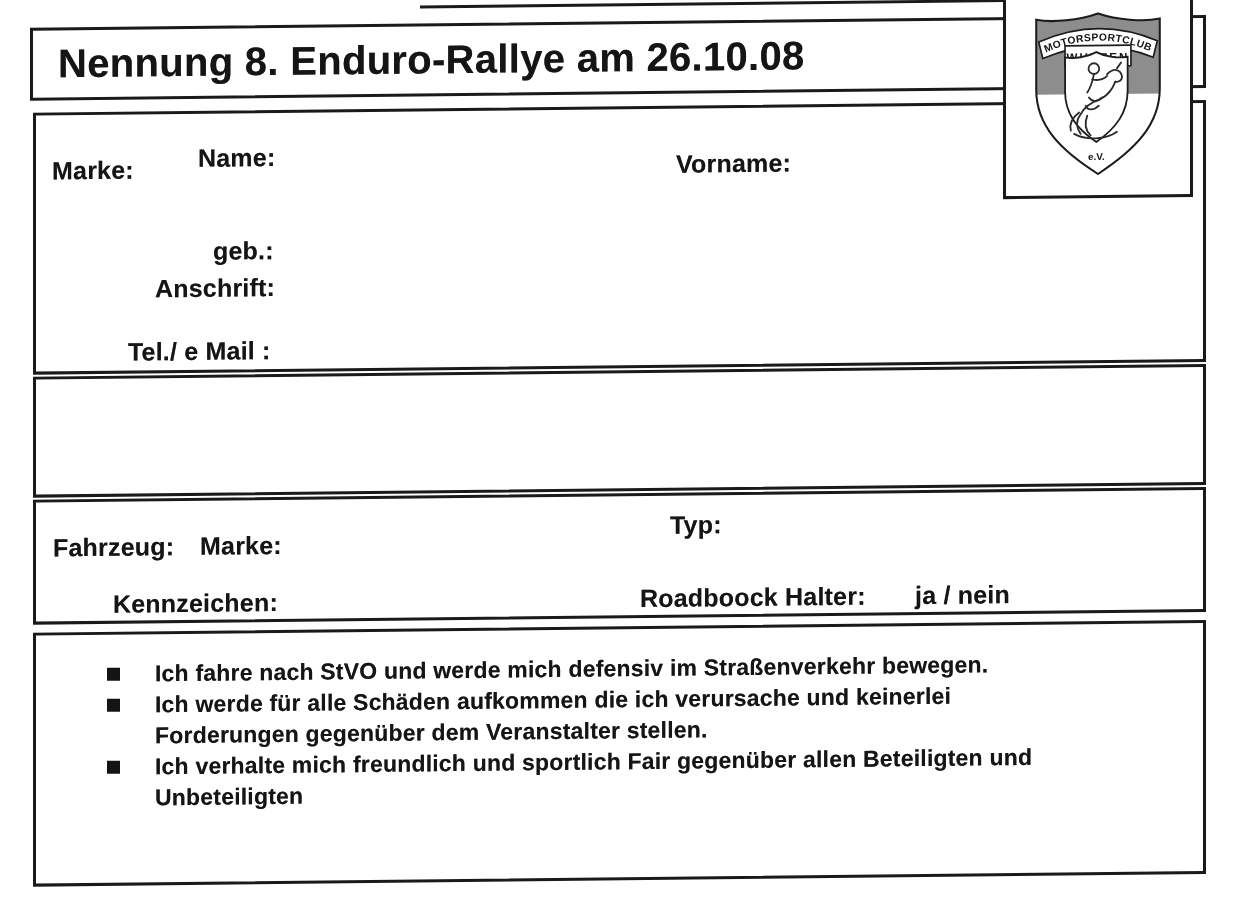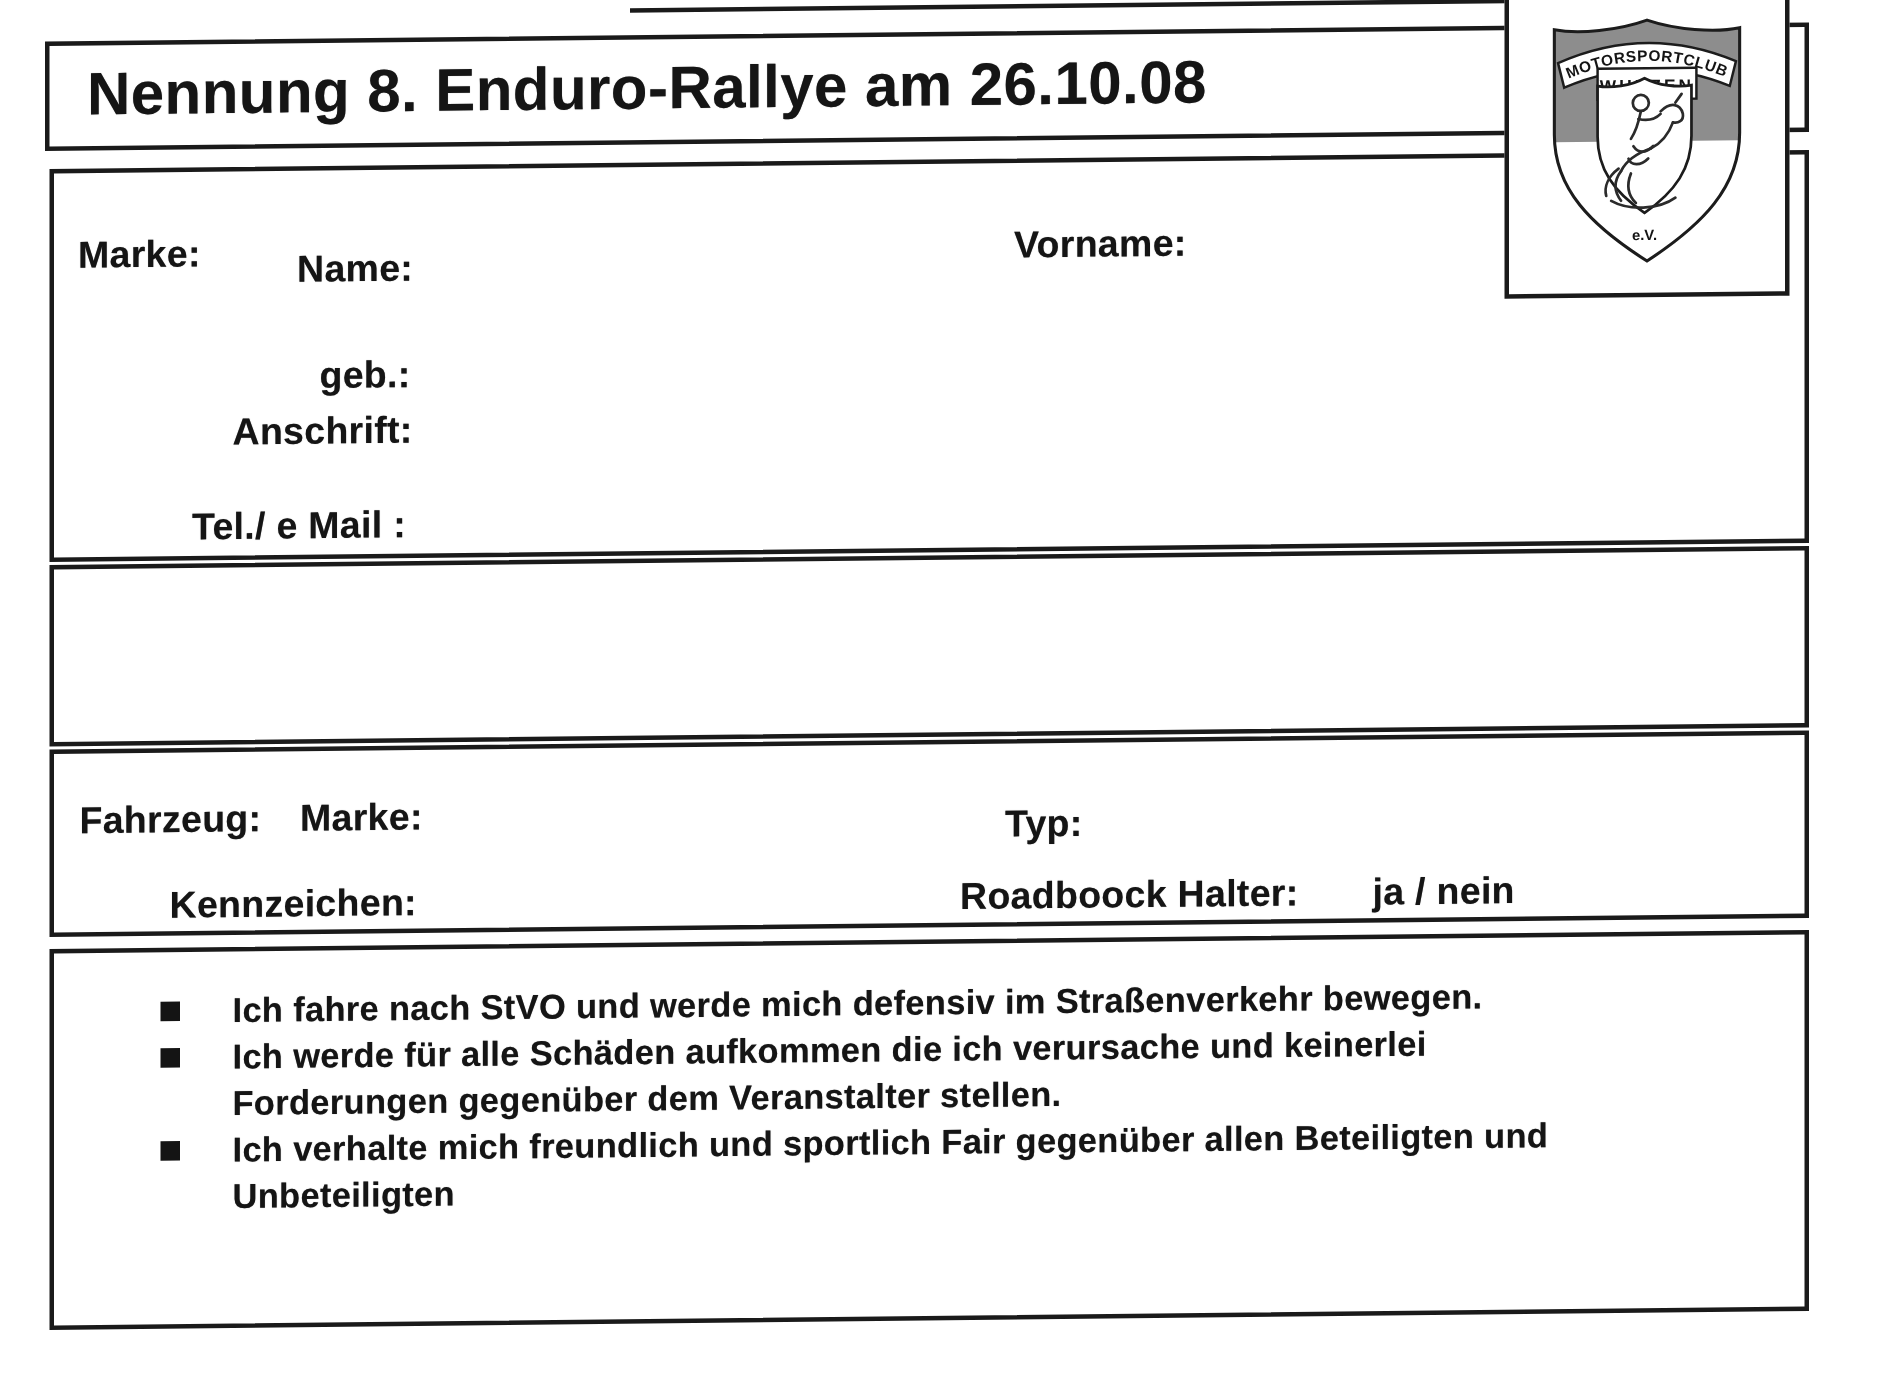--- a/index.html
+++ b/index.html
@@ -34,33 +34,33 @@
 <div class="paper">
 
   <div class="topline"></div>
 
   <div class="box titlebar">
     <div class="title">Nennung 8. Enduro-Rallye am 26.10.08</div>
   </div>
 
   <div class="box driverbox">
     <span class="label" style="left:16px;top:39px">Marke:</span>
-    <span class="label" style="left:162px;top:50px">Name:</span>
+    <span class="label" style="left:162px;top:28px">Name:</span>
     <span class="label" style="left:640px;top:39px">Vorname:</span>
     <span class="label" style="left:177px;top:121px">geb.:</span>
     <span class="label" style="left:119px;top:158px">Anschrift:</span>
     <span class="label" style="left:92px;top:221px">Tel./ e Mail :</span>
   </div>
 
   <div class="box notesbox"></div>
 
   <div class="box vehiclebox">
     <span class="label" style="left:17px;top:29px">Fahrzeug:</span>
     <span class="label" style="left:164px;top:29px">Marke:</span>
-    <span class="label" style="left:634px;top:38px">Typ:</span>
+    <span class="label" style="left:634px;top:13px">Typ:</span>
     <span class="label" style="left:77px;top:86px">Kennzeichen:</span>
     <span class="label" style="left:604px;top:86px">Roadboock Halter:</span>
     <span class="label" style="left:879px;top:86px">ja / nein</span>
   </div>
 
   <div class="box declbox">
     <div class="decl-list">
       <div class="drow">
         <span class="dsq"></span>
         <span class="dtxt">Ich fahre nach StVO und werde mich defensiv im Straßenverkehr bewegen.</span>

